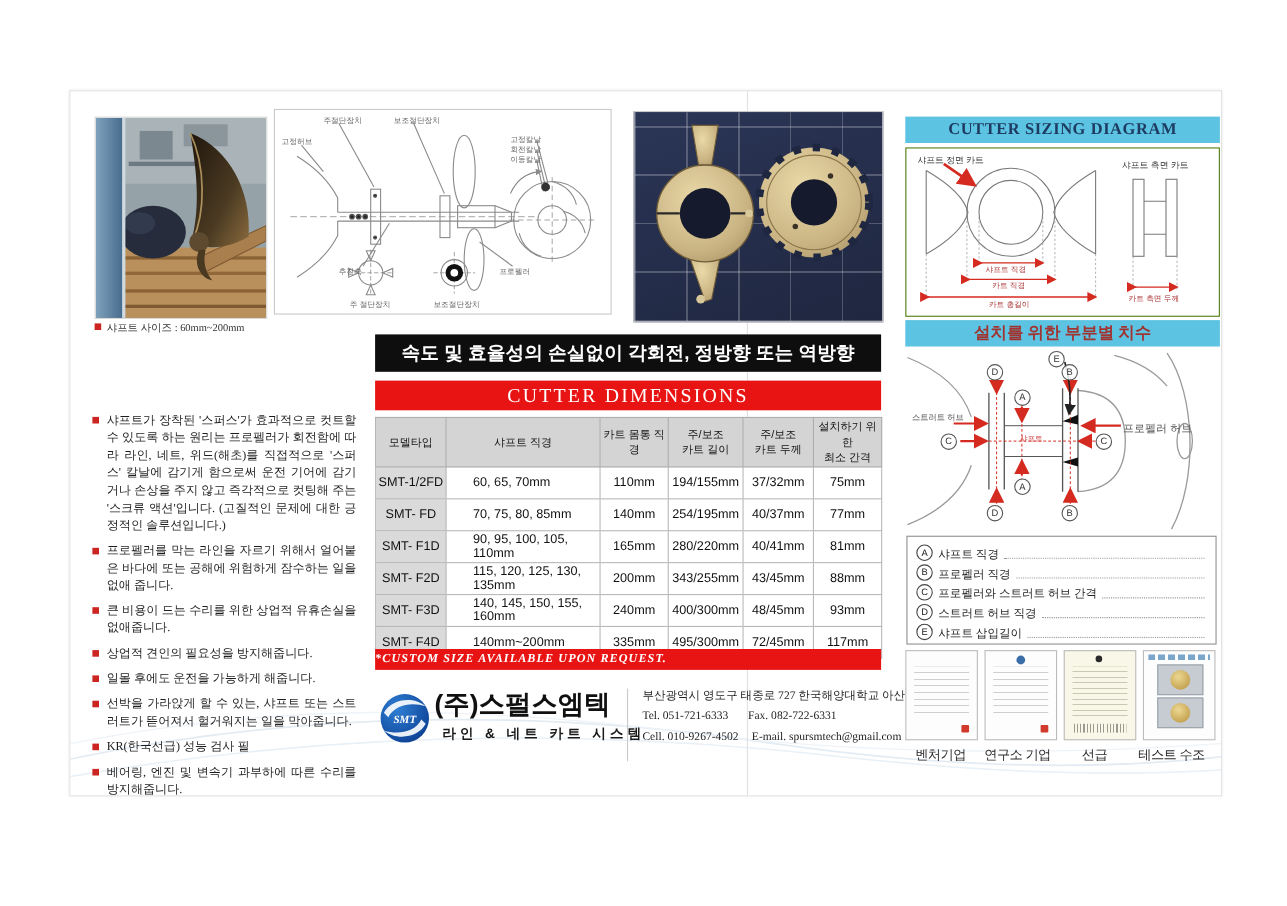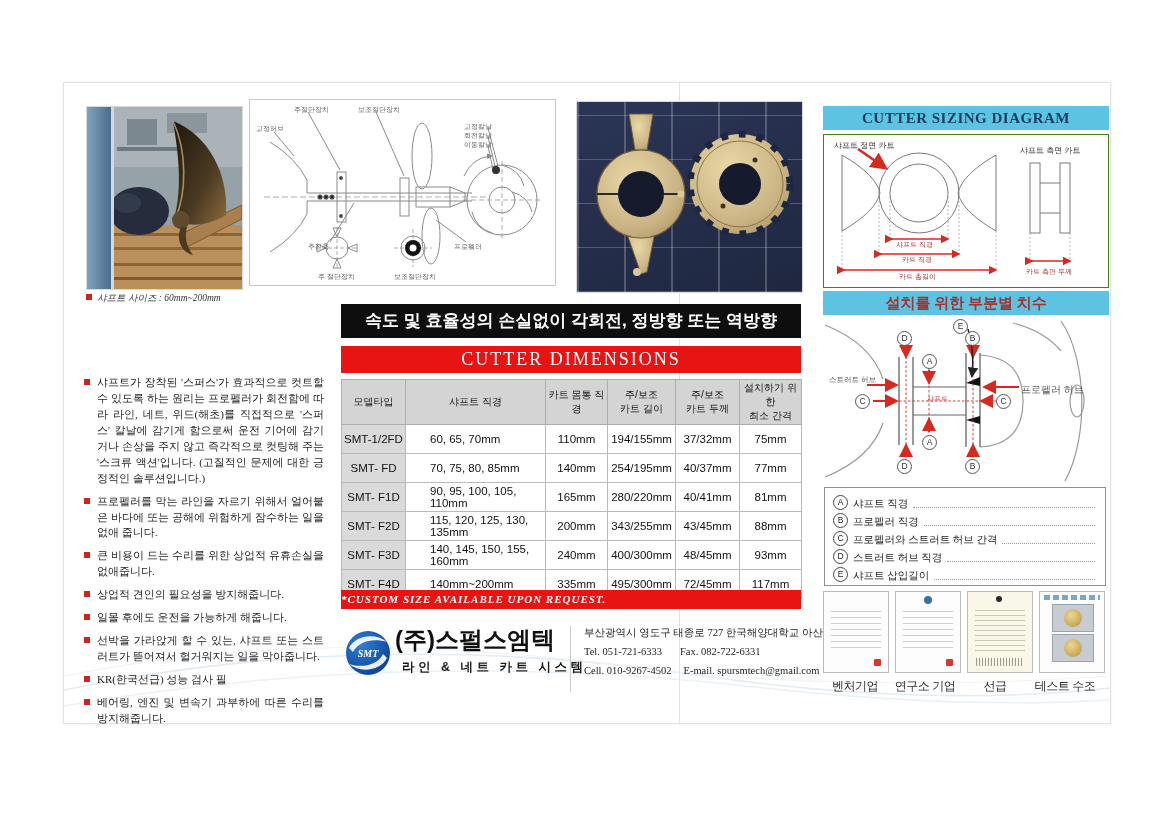--- a/index.html
+++ b/index.html
@@ -1,21 +1,21 @@
 <!DOCTYPE html>
 <html><head>
 <meta charset="utf-8">
 <style>
   html,body{margin:0;padding:0;background:#ffffff;}
   #canvas{position:relative;width:1170px;height:824px;background:#fff;overflow:hidden;
           font-family:"Liberation Sans",sans-serif;}
   #sheet{position:absolute;left:63px;top:82px;width:1046px;height:640px;background:#fff;
          border:1px solid #e3e3e3;box-shadow:0 0 3px rgba(0,0,0,.08);}
   .abs{position:absolute;}
-  .serif{font-family:"Liberation Serif",serif;font-style:italic;}
+  .serif{font-family:"Liberation Serif",serif;}
   .preline{white-space:pre-line;}
   
   #fold{position:absolute;left:615px;top:0;width:1px;height:640px;background:#d9dde1;opacity:.85;}
   
   #prop-photo{left:22px;top:23px;width:155px;height:182px;overflow:hidden;border:1px solid #d8d8d8;}
   #photo-caption{left:22px;top:209px;font-size:9.5px;color:#333;}
   .sq{display:inline-block;width:6px;height:6px;background:#cc2420;margin-right:5px;vertical-align:1px;}
   #left-heading{left:20px;top:224px;width:244px;font-size:17.5px;font-weight:bold;color:#3a3a3a;
                 line-height:1.3;letter-spacing:-.5px;}
   #bullets{left:20px;top:292px;width:240px;margin:0;padding:0;list-style:none;}

